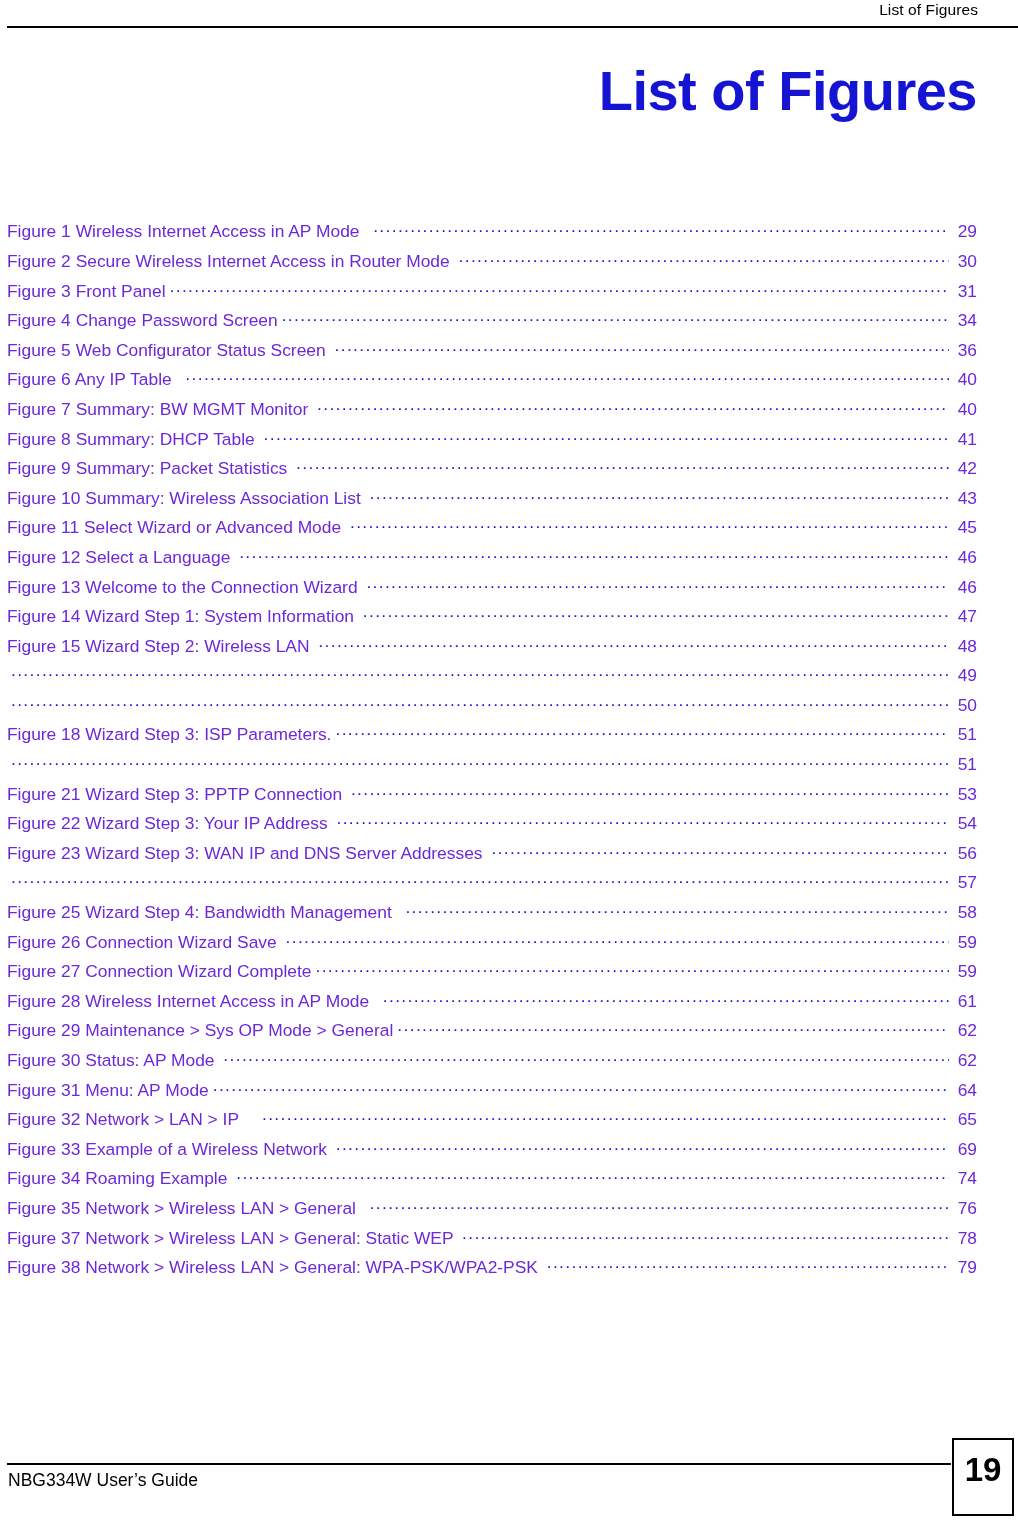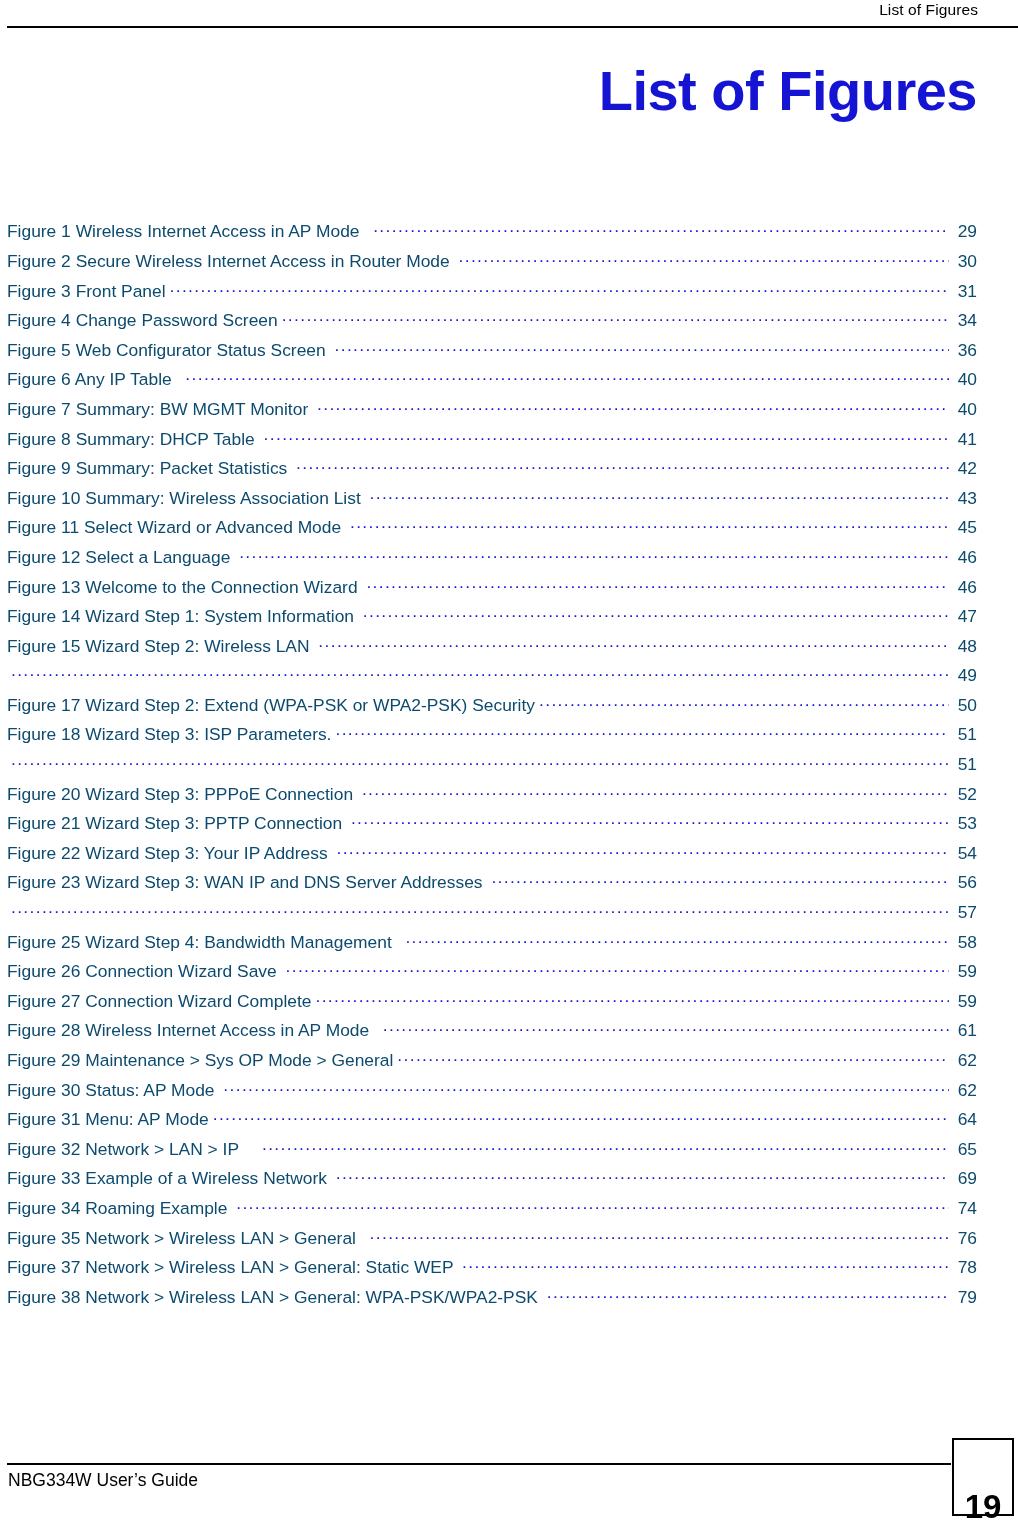--- a/index.html
+++ b/index.html
@@ -60,21 +60,21 @@
   .figure-list {
     position: absolute;
     top: 220px;
     left: 7px;
     width: 970px;
   }
   .fig-entry {
     display: flex;
     align-items: baseline;
     height: 29.6px;
-    color: #0c4a6e;
+    color: #6d28d9;
     font-size: 17.4px;
     white-space: nowrap;
     overflow: hidden;
   }
   .fig-label {
     flex: 0 0 auto;
     white-space: pre;
   }
   .fig-leader {
     flex: 1 1 auto;
@@ -137,21 +137,20 @@
   .footer-pagenum {
     position: absolute;
     left: 0;
     right: 0;
     top: 13px;
     text-align: center;
     font-size: 33px;
     font-weight: bold;
     color: #000000;
     line-height: 1;
-    margin-top: 37px;
   }
 </style>
 </head>
 <body>
 
 <div class="page-header">
   <div class="header-text">List of Figures</div>
   <div class="header-rule"></div>
 </div>
 
@@ -231,37 +230,31 @@
     <div class="fig-entry">
       <span class="fig-label">Figure 15 Wizard Step 2: Wireless LAN </span>
       <span class="fig-leader"></span>
       <span class="fig-page">48</span>
     </div>
     <div class="fig-entry">
       <span class="fig-leader"></span>
       <span class="fig-page">49</span>
     </div>
     <div class="fig-entry">
-      <span class="fig-label">Figure 17 Wizard Step 2: Extend (WPA-PSK or WPA2-PSK) Security</span>
       <span class="fig-leader"></span>
       <span class="fig-page">50</span>
     </div>
     <div class="fig-entry">
       <span class="fig-label">Figure 18 Wizard Step 3: ISP Parameters.</span>
       <span class="fig-leader"></span>
       <span class="fig-page">51</span>
     </div>
     <div class="fig-entry">
       <span class="fig-leader"></span>
       <span class="fig-page">51</span>
-    </div>
-    <div class="fig-entry">
-      <span class="fig-label">Figure 20 Wizard Step 3: PPPoE Connection </span>
-      <span class="fig-leader"></span>
-      <span class="fig-page">52</span>
     </div>
     <div class="fig-entry">
       <span class="fig-label">Figure 21 Wizard Step 3: PPTP Connection </span>
       <span class="fig-leader"></span>
       <span class="fig-page">53</span>
     </div>
     <div class="fig-entry">
       <span class="fig-label">Figure 22 Wizard Step 3: Your IP Address </span>
       <span class="fig-leader"></span>
       <span class="fig-page">54</span>

